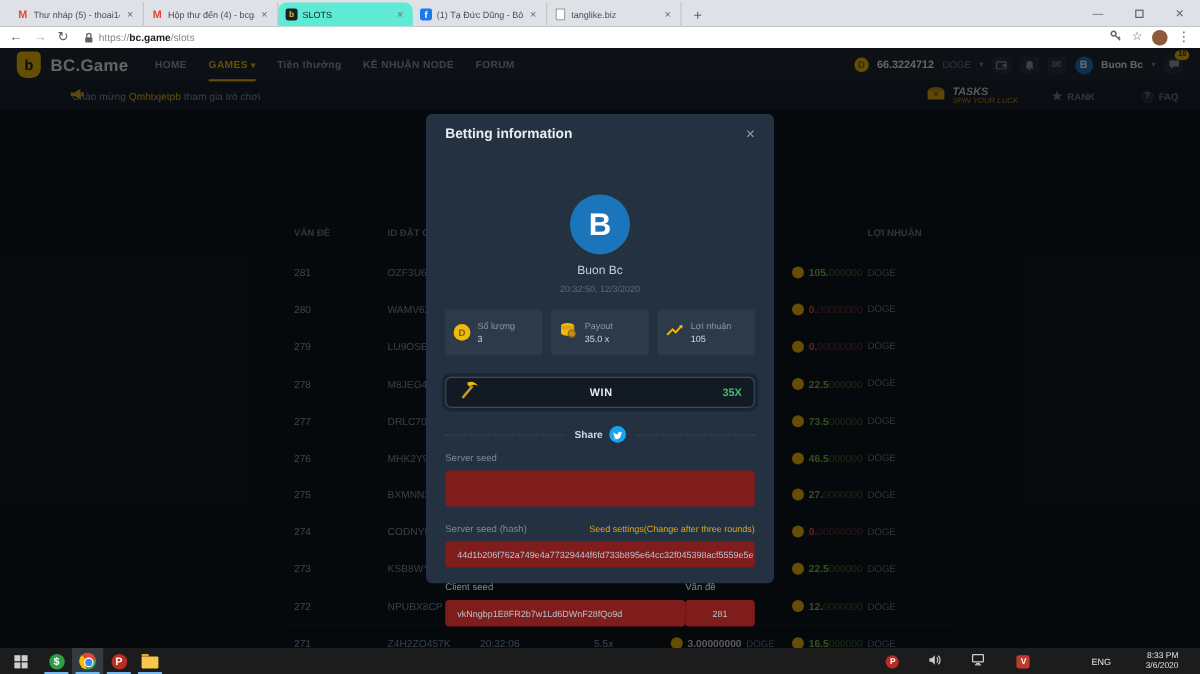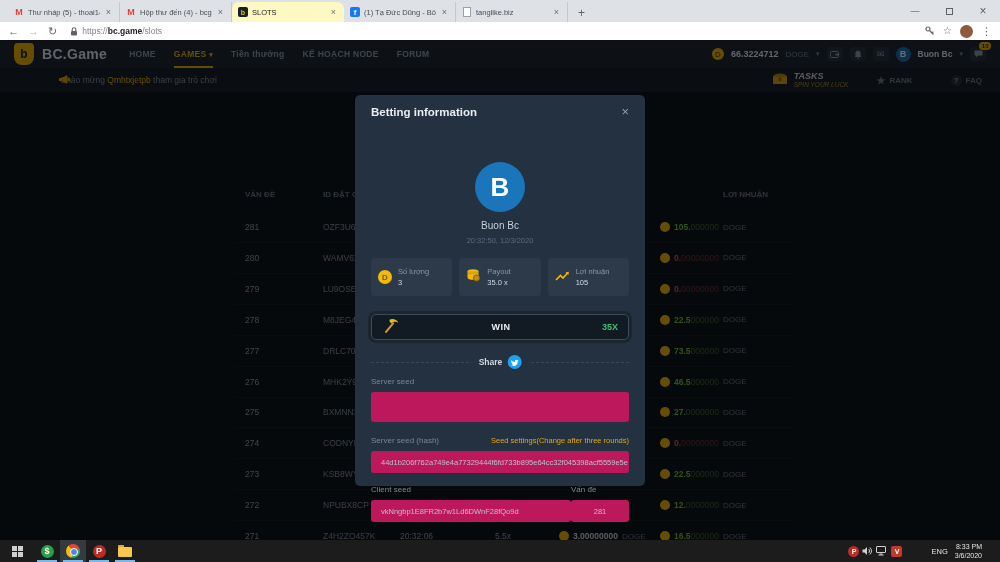--- a/index.html
+++ b/index.html
@@ -2,21 +2,21 @@
 <html><head>
 <meta charset="utf-8">
 <style>
   * { margin:0; padding:0; box-sizing:border-box; }
   body { font-family:"Liberation Sans", sans-serif; background:#000; }
   #screen { position:relative; width:1000px; height:562px; overflow:hidden; background:#10161d; }
 
   
   #tabstrip { position:absolute; top:0; left:0; right:0; height:22px; background:#dee1e6; display:flex; align-items:flex-end; z-index:40; }
   .tab { position:relative; width:112px; height:20px; display:flex; align-items:center; gap:4px; padding:0 6px; font-size:7.5px; color:#4a4e53; border-right:1px solid #c4c7cc; }
-  .tab.active { background:#fef9c3; border-radius:7px 7px 0 0; color:#202124; border-right:none; }
+  .tab.active { background:#5eead4; border-radius:7px 7px 0 0; color:#202124; border-right:none; }
   .tab .t-title { flex:1; white-space:nowrap; overflow:hidden; }
   .tab .t-close { font-size:9px; color:#6b7076; padding:0 2px; }
   .favicon { width:10px; height:10px; flex:0 0 auto; display:flex; align-items:center; justify-content:center; font-weight:bold; }
   .fav-gmail { color:#ea4335; font-size:9px; }
   .fav-bc { background:#15202b; color:#f0b90b; border-radius:2px; font-size:7px; }
   .fav-fb { background:#1877f2; color:#fff; border-radius:2px; font-size:8px; }
   .fav-doc { width:8px; height:10px; background:#fff; border:1px solid #9aa0a6; }
   .newtab { font-size:12px; color:#5f6368; padding:0 10px 2px; }
   .wincontrols { margin-left:auto; display:flex; height:22px; }
   .winbtn { width:34px; height:22px; display:flex; align-items:center; justify-content:center; color:#5f6368; font-size:9px; }
@@ -99,21 +99,21 @@
   .stat-label { color:#8b98a4; font-size:7.5px; }
   .stat-value { color:#cfd8e0; font-size:7.5px; }
   .m-result { margin-top:18px; height:26px; background:#121a24; border:1px solid #3d4a59; box-shadow:0 0 0 3px #1b2530; border-radius:5px; display:flex; align-items:center; padding:0 10px; }
   .res-label { flex:1; text-align:center; color:#e8edf2; font-weight:bold; font-size:9px; letter-spacing:.5px; }
   .res-mult { color:#3fbf73; font-weight:bold; font-size:9px; }
   .m-share { position:relative; margin-top:22px; border-top:1px dashed #3a4754; }
   .share-chip { position:absolute; left:50%; top:-8px; transform:translateX(-50%); background:#243140; padding:0 7px; display:flex; align-items:center; gap:5px; }
   .share-label { color:#cfd8e0; font-size:8.5px; font-weight:bold; }
   .tw-circle { width:14px; height:14px; border-radius:50%; background:#1da1f2; display:flex; align-items:center; justify-content:center; }
   .f-label { color:#7a8894; font-size:8px; margin-top:14px; }
-  .f-input { background:#be185d; border-radius:3px; margin-top:6px; color:#b7c2cc; font-size:7.5px; display:flex; align-items:center; padding:0 10px; }
+  .f-input { background:#7f1d1d; border-radius:3px; margin-top:6px; color:#b7c2cc; font-size:7.5px; display:flex; align-items:center; padding:0 10px; }
   .in-seed { height:30px; }
   .in-hash { height:22px; }
   .hash-row { display:flex; justify-content:space-between; align-items:center; margin-top:14px; }
   .seed-settings { color:#e0a81c; font-size:7.5px; }
   .client-row { display:flex; margin-top:12px; }
   .client-col { flex:1; } .nonce-col { width:58px; }
   .in-nonce { justify-content:center; }
 
   
   #taskbar { position:absolute; bottom:0; left:0; right:0; height:22px; background:#1c1c1c; display:flex; align-items:center; z-index:40; }
@@ -122,21 +122,21 @@
   .win-grid i { background:#cfcfcf; }
   .tb-app { position:relative; width:26px; height:22px; display:flex; align-items:center; justify-content:center; }
   .tb-app.open::after { content:""; position:absolute; bottom:0; left:3px; right:3px; height:2px; background:#76b9ed; }
   .tb-app.active { background:#333b41; }
   .app-dollar { width:13px; height:13px; border-radius:50%; background:#2e9e44; color:#fff; font-size:9px; font-weight:bold; display:flex; align-items:center; justify-content:center; }
   .chrome-ball { position:relative; width:14px; height:14px; border-radius:50%; background:conic-gradient(from -45deg,#ea4335 0 120deg,#34a853 0 240deg,#fbbc05 0 360deg); }
   .chrome-ball::after { content:""; position:absolute; left:4px; top:4px; width:6px; height:6px; border-radius:50%; background:#4285f4; border:1px solid #fff; }
   .app-p { width:13px; height:13px; border-radius:50%; background:#bd2c24; color:#fff; font-size:9px; font-weight:bold; display:flex; align-items:center; justify-content:center; }
   .folder { position:relative; width:14px; height:10px; background:#f8c64a; border-radius:1px; margin-top:2px; }
   .folder::before { content:""; position:absolute; top:-2px; left:0; width:6px; height:2px; background:#e3a82c; border-radius:1px 1px 0 0; }
-  .tray { margin-left:auto; display:flex; align-items:center; gap:3px; padding-right:8px; }
+  .tray { margin-left:auto; display:flex; align-items:center; gap:25px; padding-right:8px; }
   .tray-p { width:11px; height:11px; border-radius:50%; background:#bd2c24; color:#fff; font-size:7px; font-weight:bold; display:flex; align-items:center; justify-content:center; }
   .tray-v { width:11px; height:11px; background:#c03a2b; color:#fff; font-size:7px; font-weight:bold; display:flex; align-items:center; justify-content:center; border-radius:2px; margin-right:26px; }
   .tb-lang { color:#e4e4e4; font-size:7.5px; margin-right:4px; }
   .tb-clock { color:#e4e4e4; font-size:7px; text-align:right; line-height:1.3; padding-right:10px; }
 </style>
 </head>
 <body>
 
 <div id="screen">
 
@@ -207,21 +207,21 @@
   </div>
 
   <div id="page">
 
     <div id="site-header">
       <span class="logo-mark">b</span>
       <span class="brand">BC.Game</span>
       <span class="nav-item">HOME</span>
       <span class="nav-item active"><span>GAMES</span> <span class="caret" style="color:#f0b90b;">▾</span></span>
       <span class="nav-item">Tiền thưởng</span>
-      <span class="nav-item">KẾ HOẠCH NODE</span>
+      <span class="nav-item">KẾ NHUẬN NODE</span>
       <span class="nav-item">FORUM</span>
       <div class="hdr-right">
         <span class="coin coin-lg">D</span>
         <span class="balance-amt">66.3224712</span>
         <span class="balance-cur">DOGE</span>
         <span class="caret">▾</span>
         <span class="icon-btn">
           <svg width="9" height="8" viewBox="0 0 9 8">
               <rect x="0.5" y="1.5" width="8" height="6" rx="1" fill="none" stroke="#93a1ad"></rect>
               <rect x="5.5" y="3.5" width="3" height="2" fill="#93a1ad"></rect>

